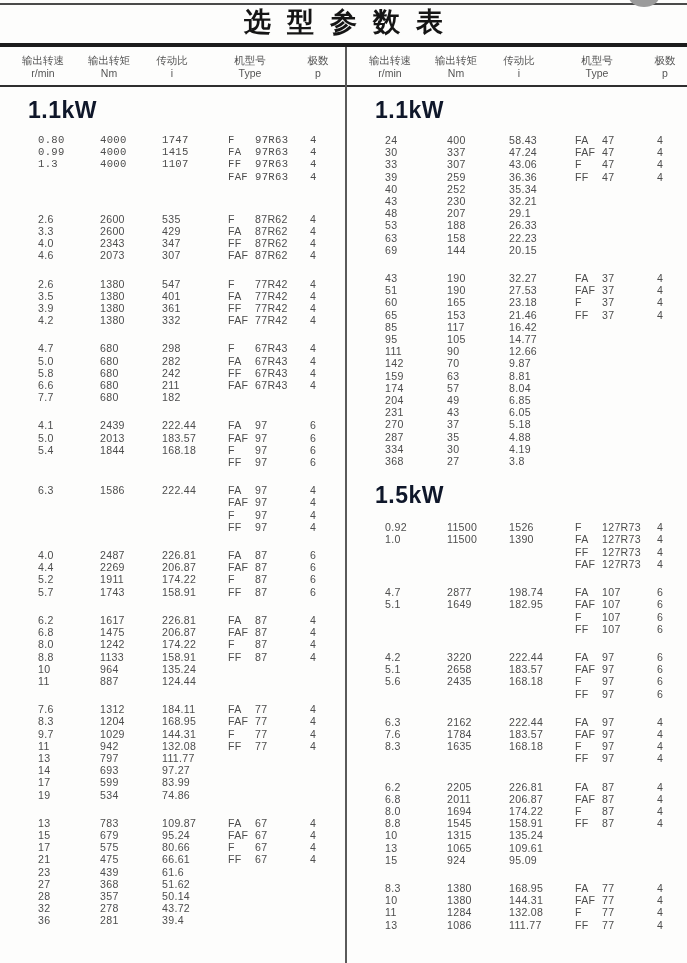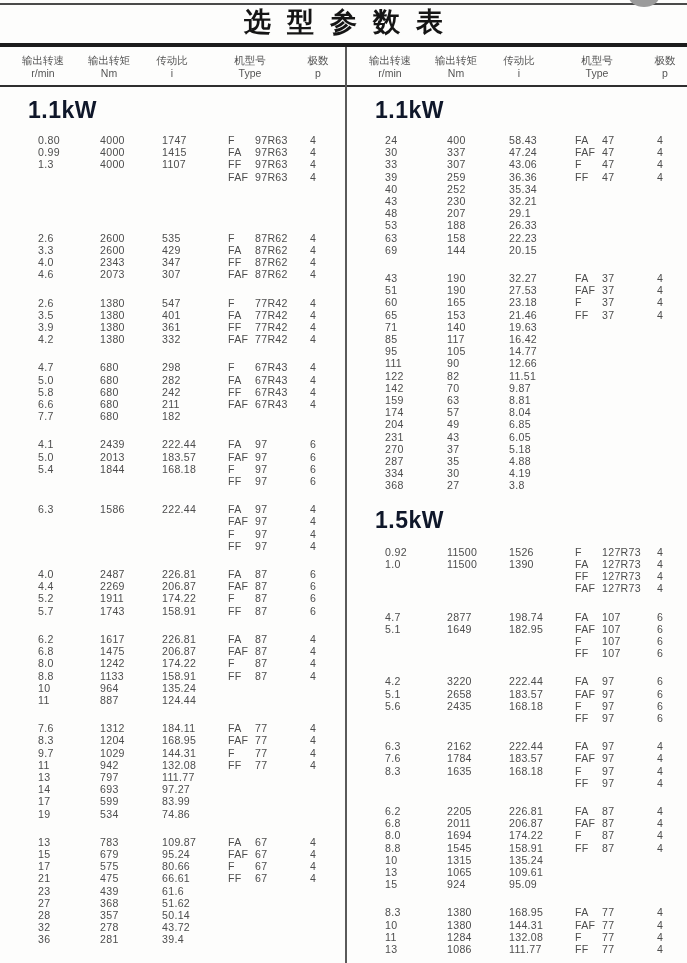--- a/index.html
+++ b/index.html
@@ -38,21 +38,21 @@
   .hc0{width:70px}.hc1{width:62px}.hc2{width:64px}.hc3{width:92px}.hc4{width:44px}
   .hdr-rule{height:2px;background:#2e2e2e;}
   
   .power{
     font-size:23px;font-weight:bold;color:#0f172a;
     margin:10px 0 11px 28px;line-height:26px;letter-spacing:0.5px;
   }
   .section + .section .power{margin-top:15px;margin-bottom:13px;}
   .block{margin-bottom:16px;}
   .block:last-child{margin-bottom:0;}
-  #half-left .blk-0{margin-bottom:49px;}
+  #half-left .blk-0{margin-bottom:30px;font-family:Liberation Mono, monospace;}
   
   .row{display:flex;padding-left:38px;line-height:12.2px;}
   .c{flex:none;font-size:10.6px;letter-spacing:0.3px;color:#4d4d4d;white-space:pre;}
   .c.speed{width:62px}
   .c.torque{width:62px}
   .c.ratio{width:66px}
   .c.prefix{width:27px}
   .c.model{width:55px}
   .c.poles{width:30px}
 </style>
@@ -664,55 +664,39 @@
             </div>
             <div class="row">
               <span class="c speed">65</span>
               <span class="c torque">153</span>
               <span class="c ratio">21.46</span>
               <span class="c prefix">FF</span>
               <span class="c model">37</span>
               <span class="c poles">4</span>
             </div>
             <div class="row">
-              <span class="c speed">71</span>
-              <span class="c torque">140</span>
-              <span class="c ratio">19.63</span>
-              <span class="c prefix"></span>
-              <span class="c model"></span>
-              <span class="c poles"></span>
-            </div>
-            <div class="row">
               <span class="c speed">85</span>
               <span class="c torque">117</span>
               <span class="c ratio">16.42</span>
               <span class="c prefix"></span>
               <span class="c model"></span>
               <span class="c poles"></span>
             </div>
             <div class="row">
               <span class="c speed">95</span>
               <span class="c torque">105</span>
               <span class="c ratio">14.77</span>
               <span class="c prefix"></span>
               <span class="c model"></span>
               <span class="c poles"></span>
             </div>
             <div class="row">
               <span class="c speed">111</span>
               <span class="c torque">90</span>
               <span class="c ratio">12.66</span>
-              <span class="c prefix"></span>
-              <span class="c model"></span>
-              <span class="c poles"></span>
-            </div>
-            <div class="row">
-              <span class="c speed">122</span>
-              <span class="c torque">82</span>
-              <span class="c ratio">11.51</span>
               <span class="c prefix"></span>
               <span class="c model"></span>
               <span class="c poles"></span>
             </div>
             <div class="row">
               <span class="c speed">142</span>
               <span class="c torque">70</span>
               <span class="c ratio">9.87</span>
               <span class="c prefix"></span>
               <span class="c model"></span>

